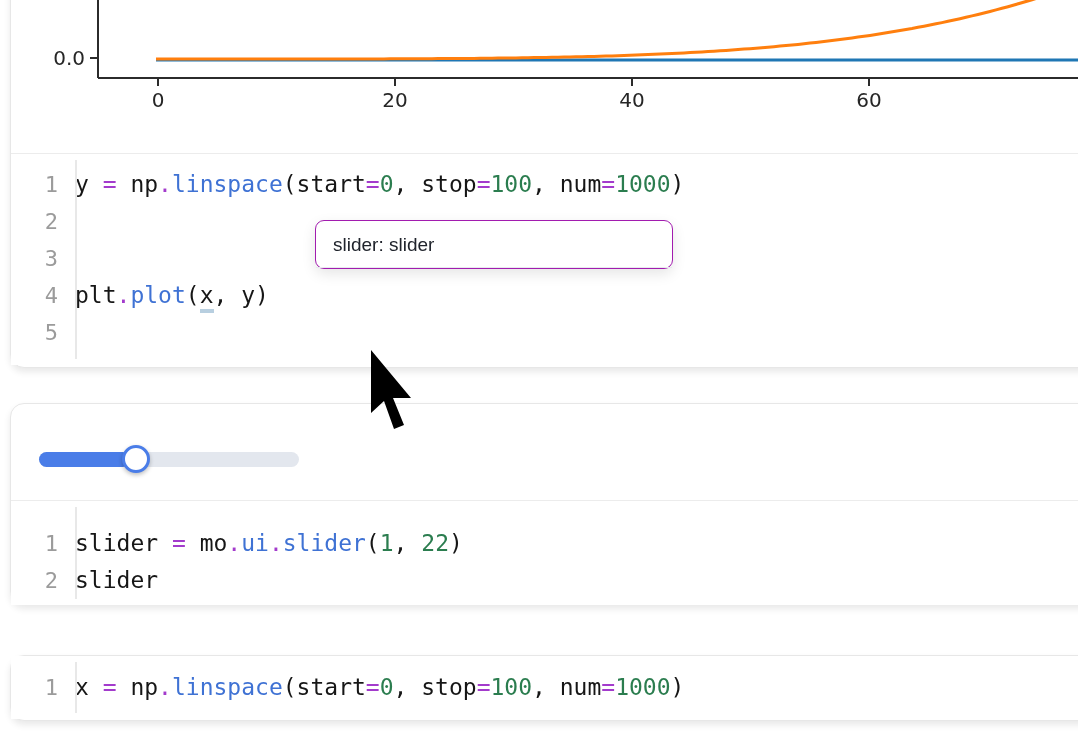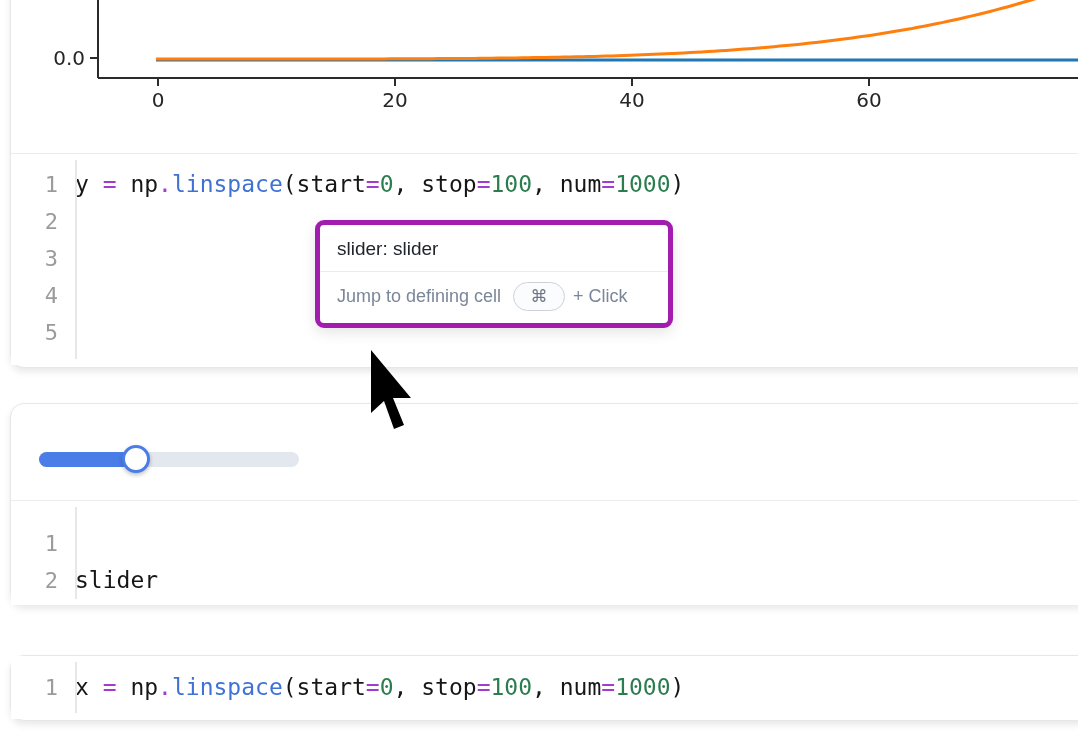--- a/index.html
+++ b/index.html
@@ -45,21 +45,21 @@
   .track { position:absolute; left:0; top:7px; width:260px; height:15px;
            background:#e3e7ee; border-radius:8px; }
   .fill  { position:absolute; left:0; top:7px; width:88px; height:15px;
            background:#4a7de8; border-radius:8px; }
   .thumb { position:absolute; left:96px; top:0; width:28px; height:28px;
            background:#fff; border:3.5px solid #4a7de8; border-radius:50%;
            box-shadow:0 2px 4px rgba(0,0,0,0.25); }
 
   
   .tooltip { position:absolute; left:315px; top:220px; width:358px; z-index:20;
-             background:#fff; border:5px solid #a21caf; border-radius:9px;
+             background:#fff; border:1px solid #a21caf; border-radius:9px;
              box-shadow:0 5px 14px rgba(0,0,0,0.10); }
   .tt-title { padding:13px 17px 11px 17px; font-size:19px; color:#20242c; }
   .tt-divider { height:1px; background:#e8eaee; }
   .tt-row { display:flex; align-items:center; padding:10px 14px 12px 17px;
             font-size:18px; color:#7a8699; }
   .kbd { display:inline-flex; align-items:center; justify-content:center;
          min-width:52px; height:29px; margin:0 8px 0 12px; padding:0 12px;
          border:1.5px solid #cdd2da; border-radius:15px; background:#fbfcfd;
          color:#6d7687; font-size:17px; }
 
@@ -96,54 +96,49 @@
       <div class="cl">
         <span class="ln">2</span>
         <span class="src"></span>
       </div>
       <div class="cl">
         <span class="ln">3</span>
         <span class="src"></span>
       </div>
       <div class="cl">
         <span class="ln">4</span>
+        <span class="src"><span class="tk-p">plt</span><span class="tk-o">.</span><span class="tk-f">plot</span><span class="tk-p">(</span><span class="tk-p ul">x</span><span class="tk-p">, y)</span></span>
       </div>
       <div class="cl">
         <span class="ln">5</span>
       </div>
     </div>
 </div>
 
 <div class="tooltip">
   <div class="tt-title">slider: slider</div>
   <div class="tt-divider"></div>
-  <div class="tt-row">
-    <span>Jump to defining cell</span>
-    <span class="kbd">
-      <span>⌘</span>
-    </span>
-    <span>+ Click</span>
-  </div>
 </div>
 
 <svg class="cursor" width="44" height="82" viewBox="0 0 44 82">
   <polygon points="1,0 1,63 14,51 24,79 34,75 23,48 41,48" fill="#000"></polygon>
 </svg>
 
 <div class="cell" id="cell-slider">
   <div class="output-area">
     <div class="slider">
       <div class="track"></div>
       <div class="fill" style="width: 91.2px;"></div>
       <div class="thumb" style="left: 83.2px;"></div>
     </div>
   </div>
   <div class="code-area">
       <div class="cl">
         <span class="ln">1</span>
+        <span class="src"><span class="tk-p">slider </span><span class="tk-o">=</span><span class="tk-p"> mo</span><span class="tk-o">.</span><span class="tk-f">ui</span><span class="tk-o">.</span><span class="tk-f">slider</span><span class="tk-p">(</span><span class="tk-n">1</span><span class="tk-p">, </span><span class="tk-n">22</span><span class="tk-p">)</span></span>
       </div>
       <div class="cl">
         <span class="ln">2</span>
         <span class="src"><span class="tk-p">slider</span></span>
       </div>
     </div>
 </div>
 
 <div class="cell" id="cell-xdef">
   <div class="code-area">

